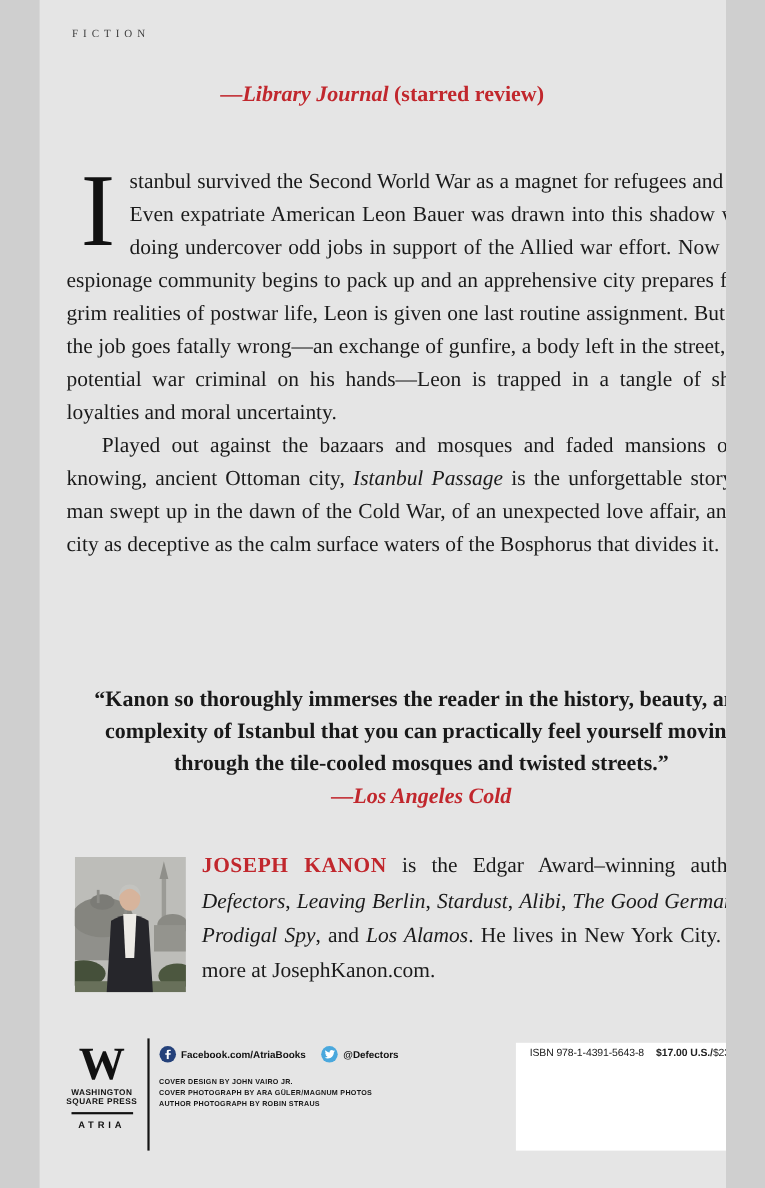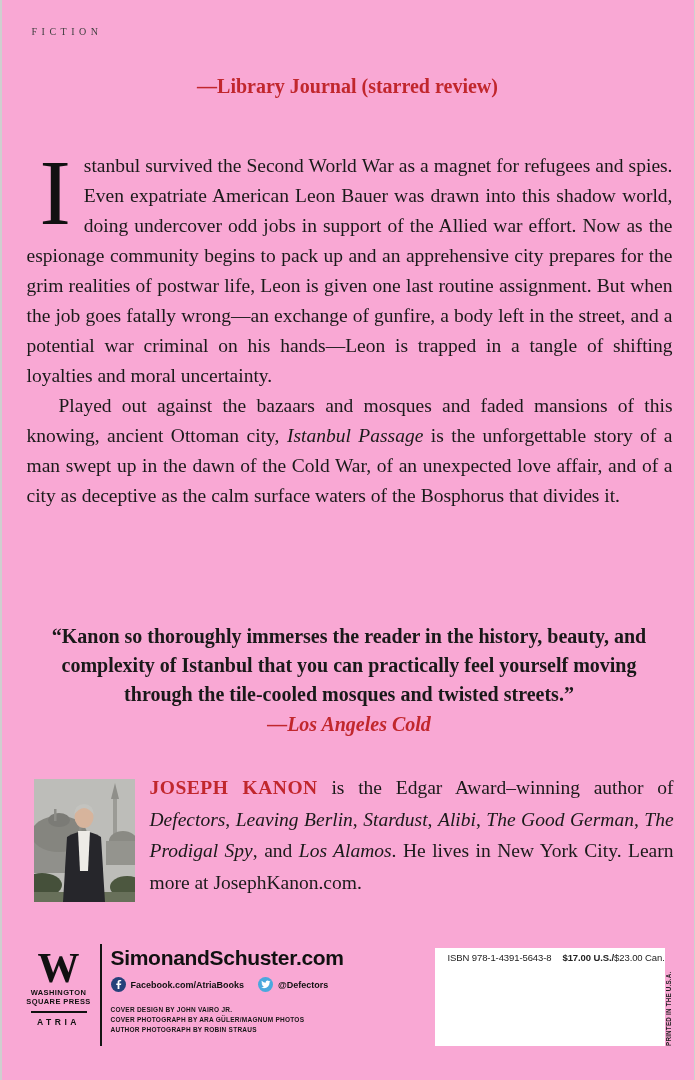--- a/index.html
+++ b/index.html
@@ -1,39 +1,39 @@
 <!DOCTYPE html>
 <html><head>
 <meta charset="utf-8">
 <style>
   * { margin: 0; padding: 0; box-sizing: border-box; }
   html, body { background: #cfcfcf; }
   body { font-family: "Liberation Serif", serif; }
   .cover {
     position: relative;
-    width: 692px; height: 1080px;
-    background: #f9a8d4;
+    width: 624px; height: 1080px;
+    background: #e5e5e5;
     overflow: hidden;
     margin: 0 auto;
     color: #1c1c1c;
   }
   .fiction {
     position: absolute; left: 30px; top: 26px;
     font-size: 10px; letter-spacing: 4.5px; color: #3f3f3f;
     font-family: "Liberation Serif", serif;
   }
   
   .quote-block { position: absolute; left: 0; right: 0; text-align: center; }
   .quote-text {
     font-weight: bold; font-size: 20px; line-height: 30px; color: #191919;
   }
   .quote-attr {
     font-weight: bold; font-size: 20px; line-height: 30px; color: #c1272d;
   }
-  .quote-attr .seg-italic { }
+  .quote-attr .seg-italic { font-style: italic; }
   .quote-attr .seg-plain { font-style: normal; }
   .attr-italic { font-style: italic; }
   .q-top { top: 71px; }
   .q-mid { top: 549px; }
   .q-bot { top: 622px; left: 40px; right: auto; width: 615px; }
   .q-bot .quote-text { line-height: 29px; }
   
   .synopsis {
     position: absolute; left: 25px; top: 151px; width: 646px;
     font-size: 19.5px; line-height: 30px; text-align: justify; color: #1a1a1a;
@@ -147,21 +147,20 @@
         <div>WASHINGTON</div>
         <div>SQUARE PRESS</div>
       </div>
       <div class="pub-rule"></div>
       <div class="pub-imprint">ATRIA</div>
     </div>
 
     <div class="divider"></div>
 
     <div class="promo">
-      <div class="promo-site">SimonandSchuster.com</div>
       <div class="social-row">
         <span class="soc-icon fb">
           <svg width="9" height="9" viewBox="0 0 10 10">
               <path d="M6.5 1.5 H8 V0 H6.2 C4.8 0 4 .9 4 2.3 V3.8 H2.5 V5.5 H4 V10 H6 V5.5 H7.8 L8.1 3.8 H6 V2.6 C6 1.9 6.1 1.5 6.5 1.5 Z" fill="#ffffff"></path>
             </svg>
         </span>
         <span class="soc-label">Facebook.com/AtriaBooks</span>
         <span class="soc-icon tw">
           <svg width="10" height="9" viewBox="0 0 12 10">
               <path d="M11.5 1.2 C11.1 1.4 10.7 1.5 10.2 1.6 C10.7 1.3 11 .9 11.2 .4 C10.7 .7 10.2 .9 9.7 1 C9.2 .5 8.6 .2 7.9 .2 C6.6 .2 5.6 1.2 5.6 2.5 C5.6 2.7 5.6 2.9 5.7 3 C3.8 2.9 2.1 2 1 .6 C.8 1 .7 1.3 .7 1.8 C.7 2.6 1.1 3.3 1.7 3.7 C1.3 3.7 1 3.6 .7 3.4 C.7 4.6 1.5 5.5 2.5 5.7 C2.3 5.8 2.1 5.8 1.9 5.8 C1.7 5.8 1.6 5.8 1.4 5.7 C1.7 6.7 2.6 7.4 3.6 7.4 C2.8 8 1.8 8.4 .7 8.4 C.5 8.4 .3 8.4 .1 8.4 C1.1 9 2.3 9.4 3.6 9.4 C7.9 9.4 10.2 5.9 10.2 2.9 V2.6 C10.7 2.2 11.1 1.7 11.5 1.2 Z" fill="#ffffff"></path>

